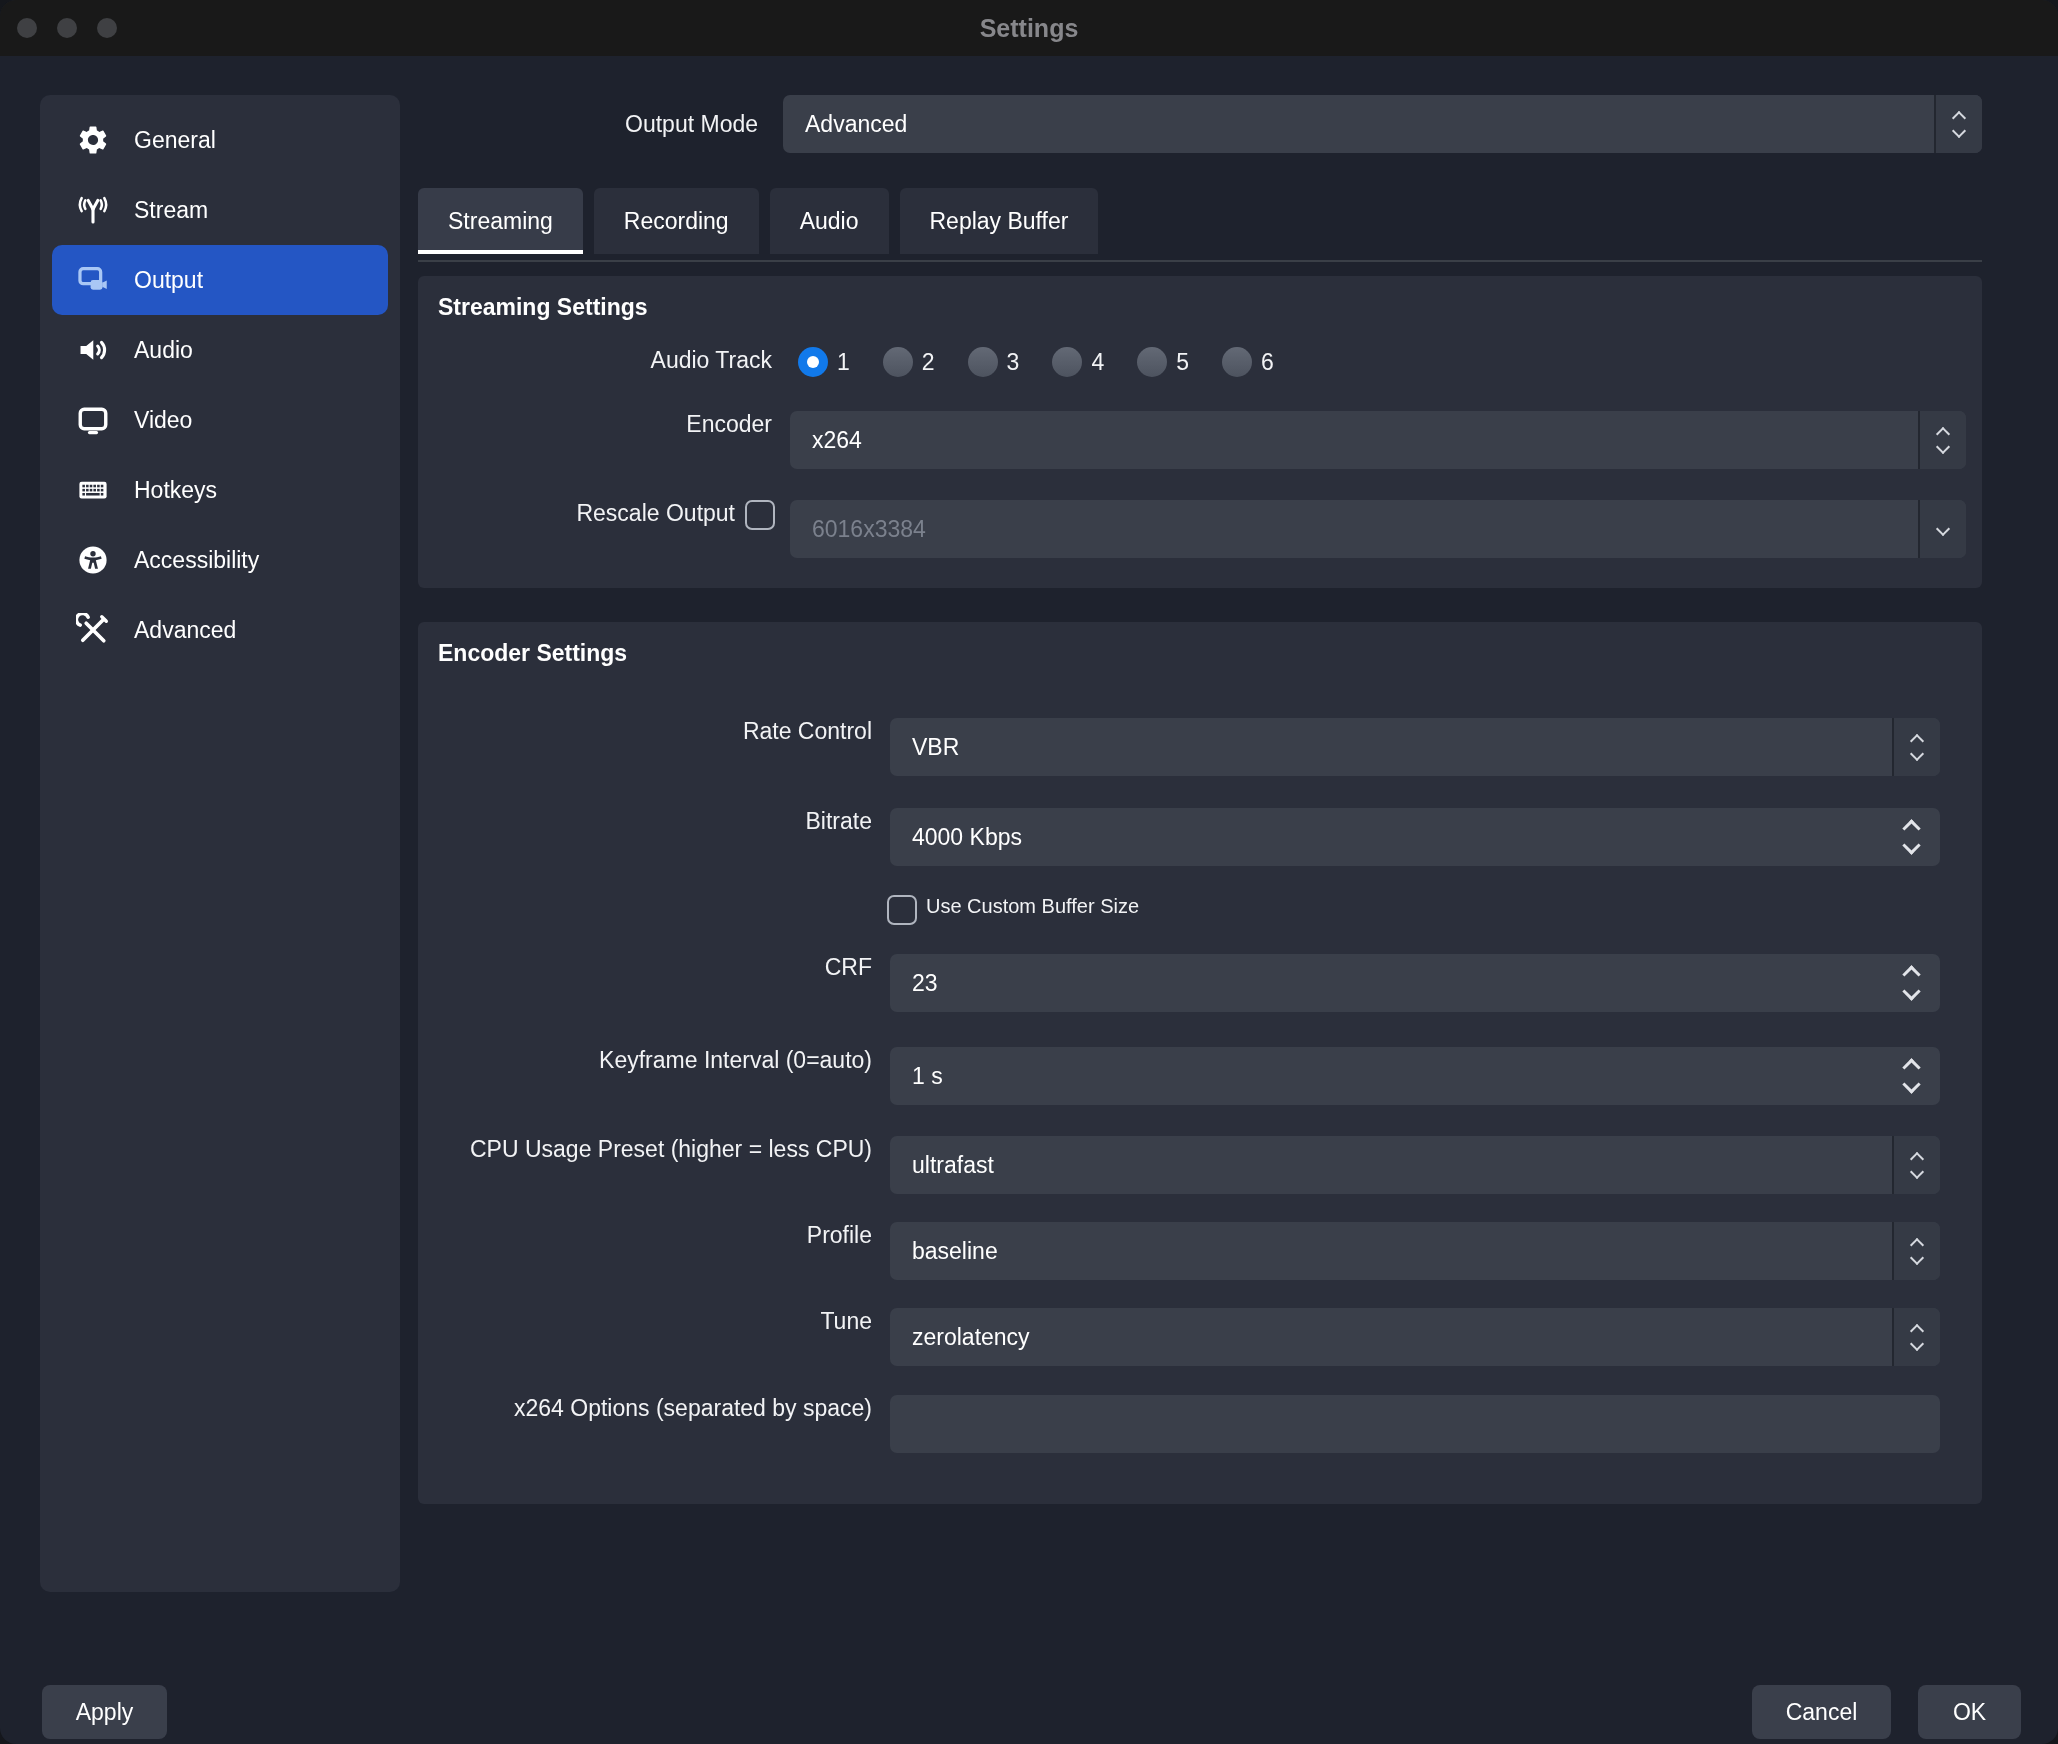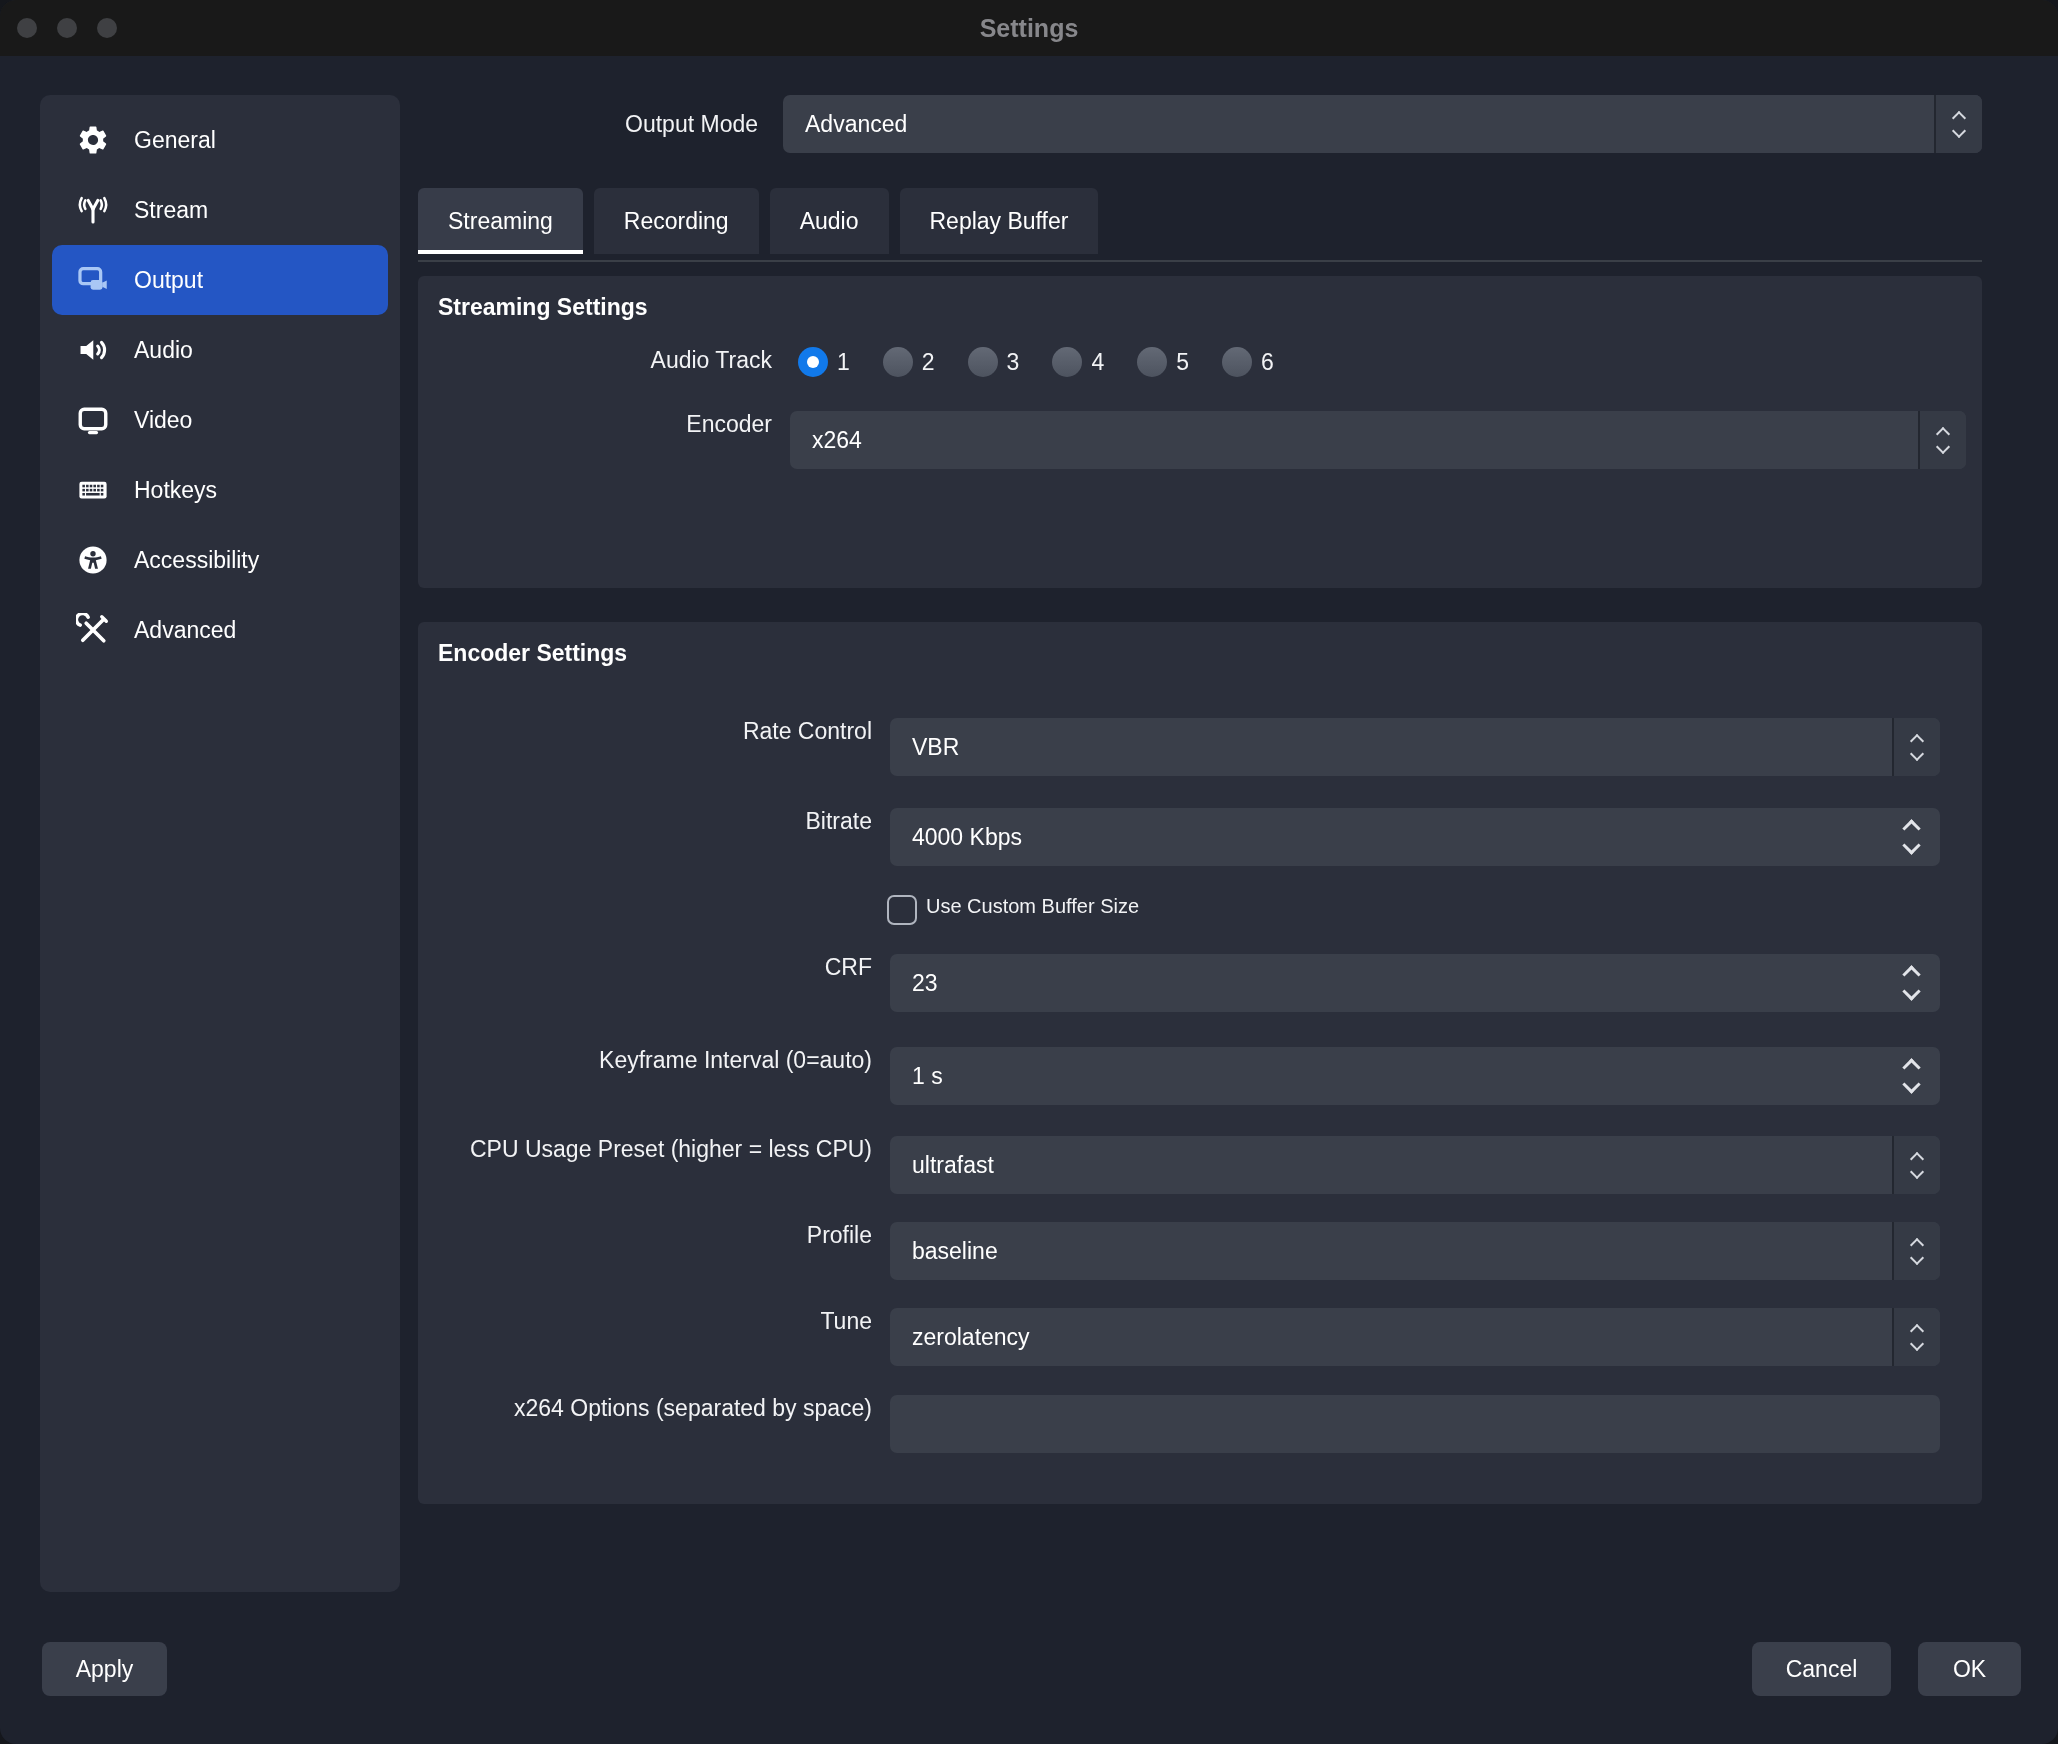--- a/index.html
+++ b/index.html
@@ -77,21 +77,21 @@
   .radio.on { background:#1179ea; }
   .radio.on::after { content:""; position:absolute; left:50%; top:50%; width:12px; height:12px;
                      margin:-6px 0 0 -6px; border-radius:50%; background:#ffffff; }
 
   
   .checkbox { width:30px; height:30px; border:2.5px solid #b0b5bf; border-radius:7px; background:transparent; }
   .cb-label { font-size:20px; margin-left:9px; }
 
   
   .btn { position:absolute; background:#3a3f4b; border-radius:8px; color:#fff; font-size:23px;
-         display:flex; align-items:center; justify-content:center; }
+         display:flex; align-items:center; justify-content:center;margin-top:43px; }
   .btn-apply { left:42px;  top:1642px; width:125px; height:54px; }
   .btn-cancel{ left:1752px; top:1642px; width:139px; height:54px; }
   .btn-ok    { left:1918px; top:1642px; width:103px; height:54px; }
 </style>
 </head>
 <body>
 
 <div class="window">
 
   <div class="titlebar">
@@ -267,20 +267,30 @@
         <div class="flabel">Encoder</div>
         <div class="field">
           <span>x264</span>
           <span class="arrowzone">
               <span class="chev up"></span>
               <span class="chev down"></span>
             </span>
         </div>
       </div>
 
+      <div class="s-row" style="top:224px; height:60px;">
+        <div class="flabel-sm">Rescale Output</div>
+        <span class="checkbox" style="margin-left:10px;"></span>
+        <div class="field" style="margin-left:15px;">
+          <input type="text" placeholder="6016x3384" style="">
+          <span class="arrowzone">
+              <span class="chev down" style="margin-top:0;"></span>
+            </span>
+        </div>
+      </div>
     </section>
 
     <section class="abs panel panel-encoder">
       <h2>Encoder Settings</h2>
 
       <div class="s-row e-row" style="top:96px; height:58px;">
         <div class="flabel-lg">Rate Control</div>
         <div class="field">
           <span>VBR</span>
           <span class="arrowzone">

